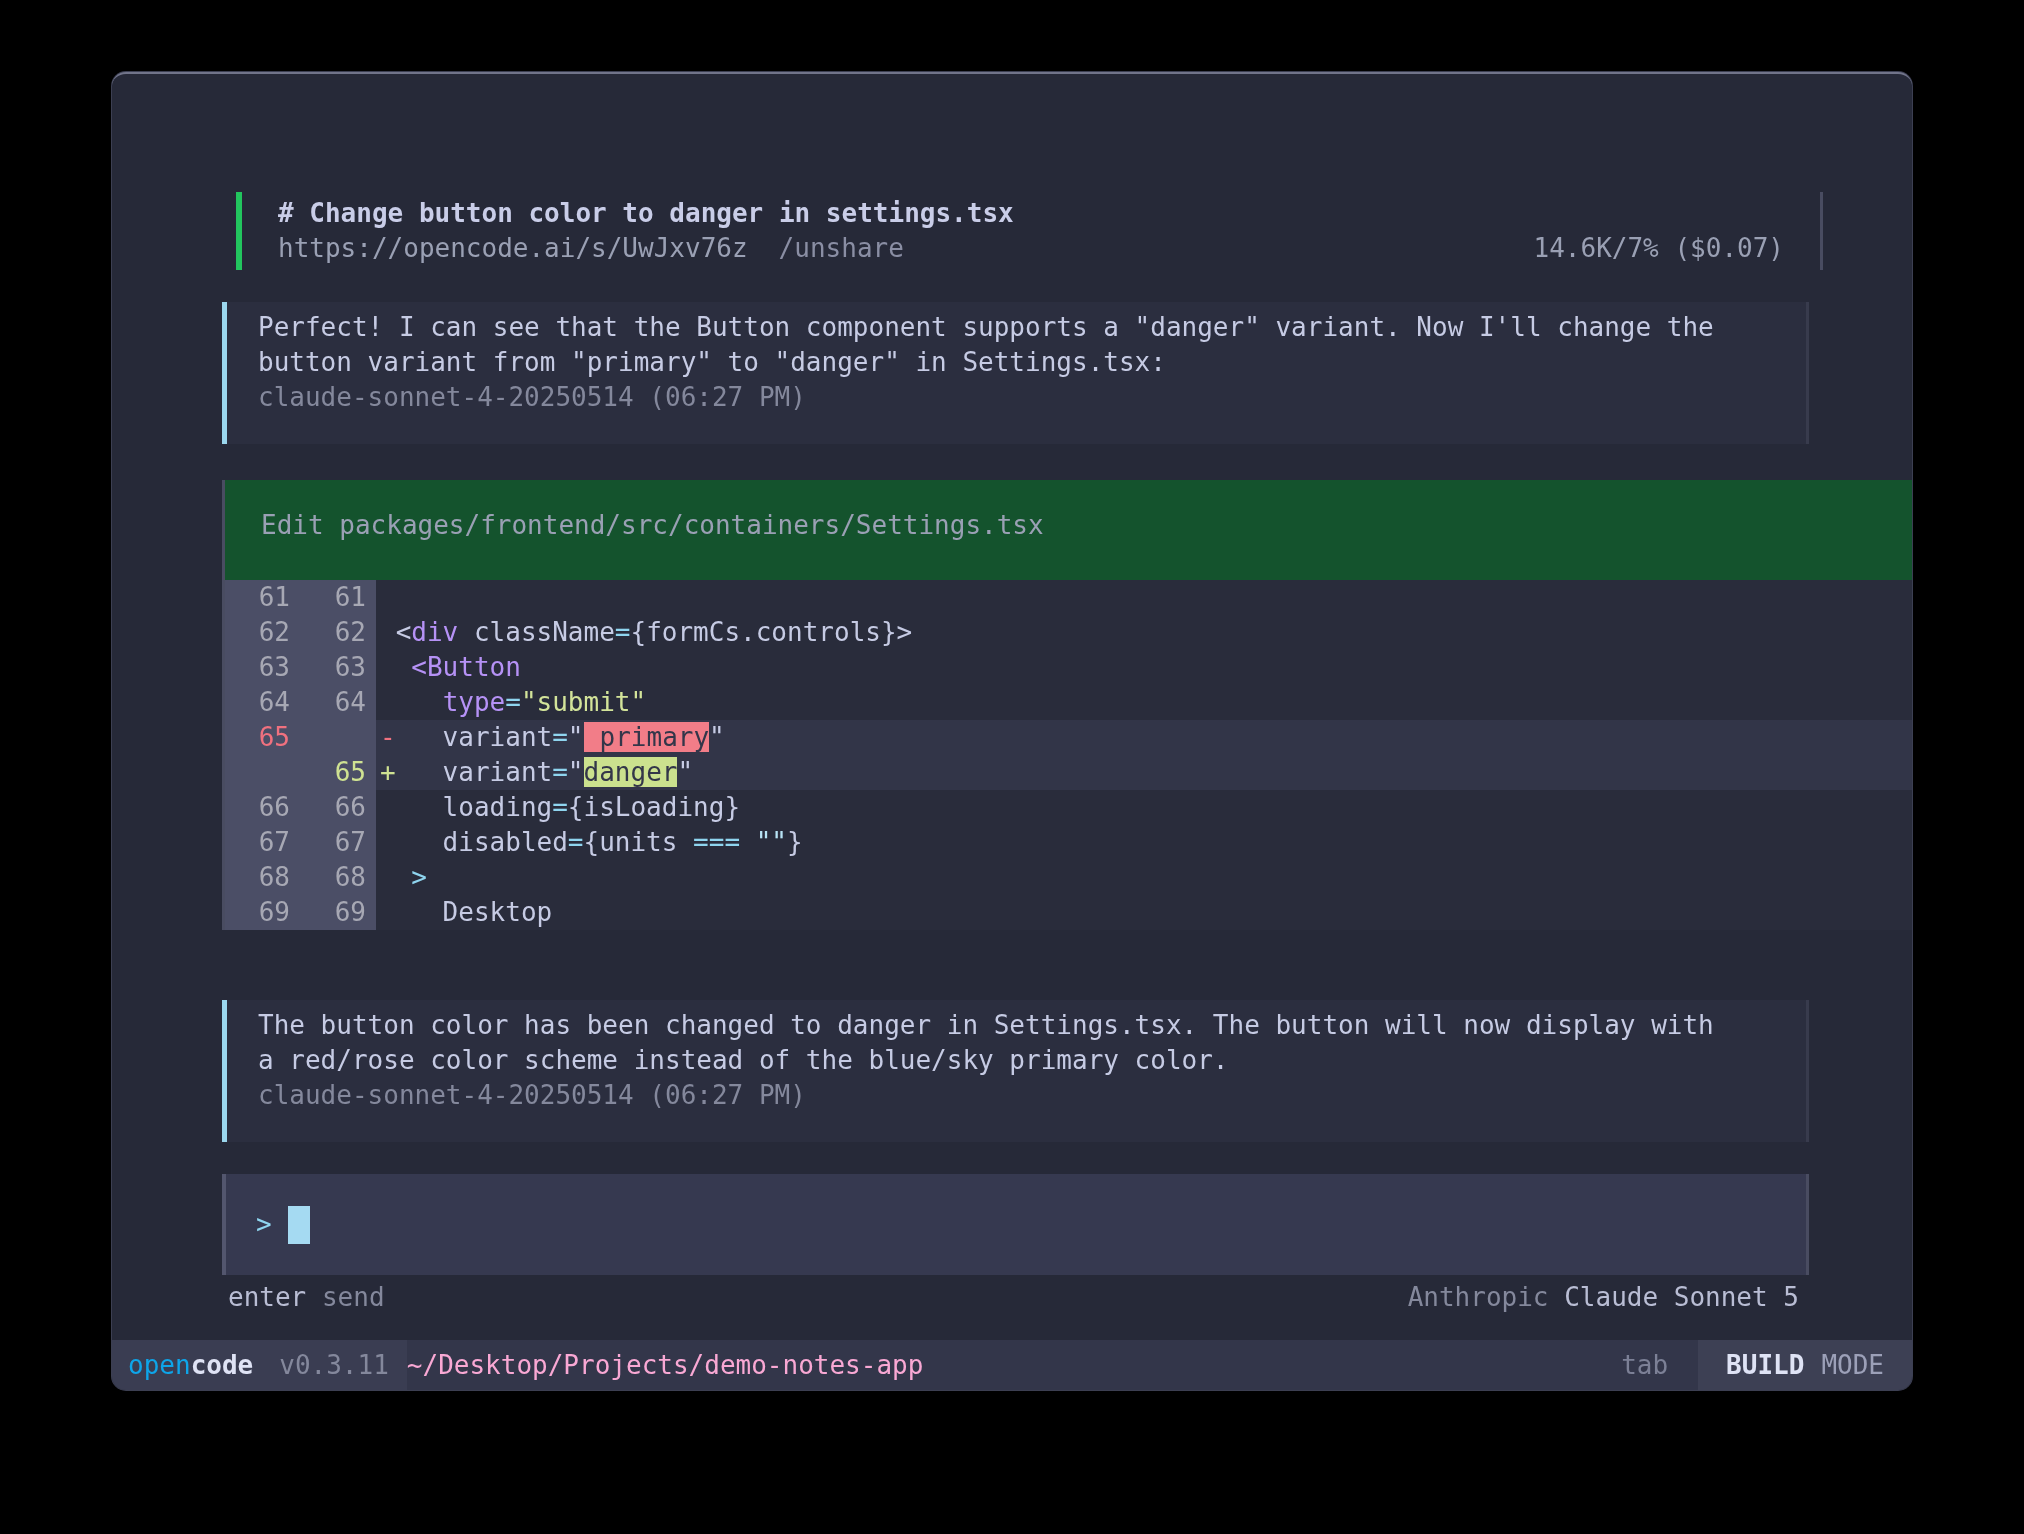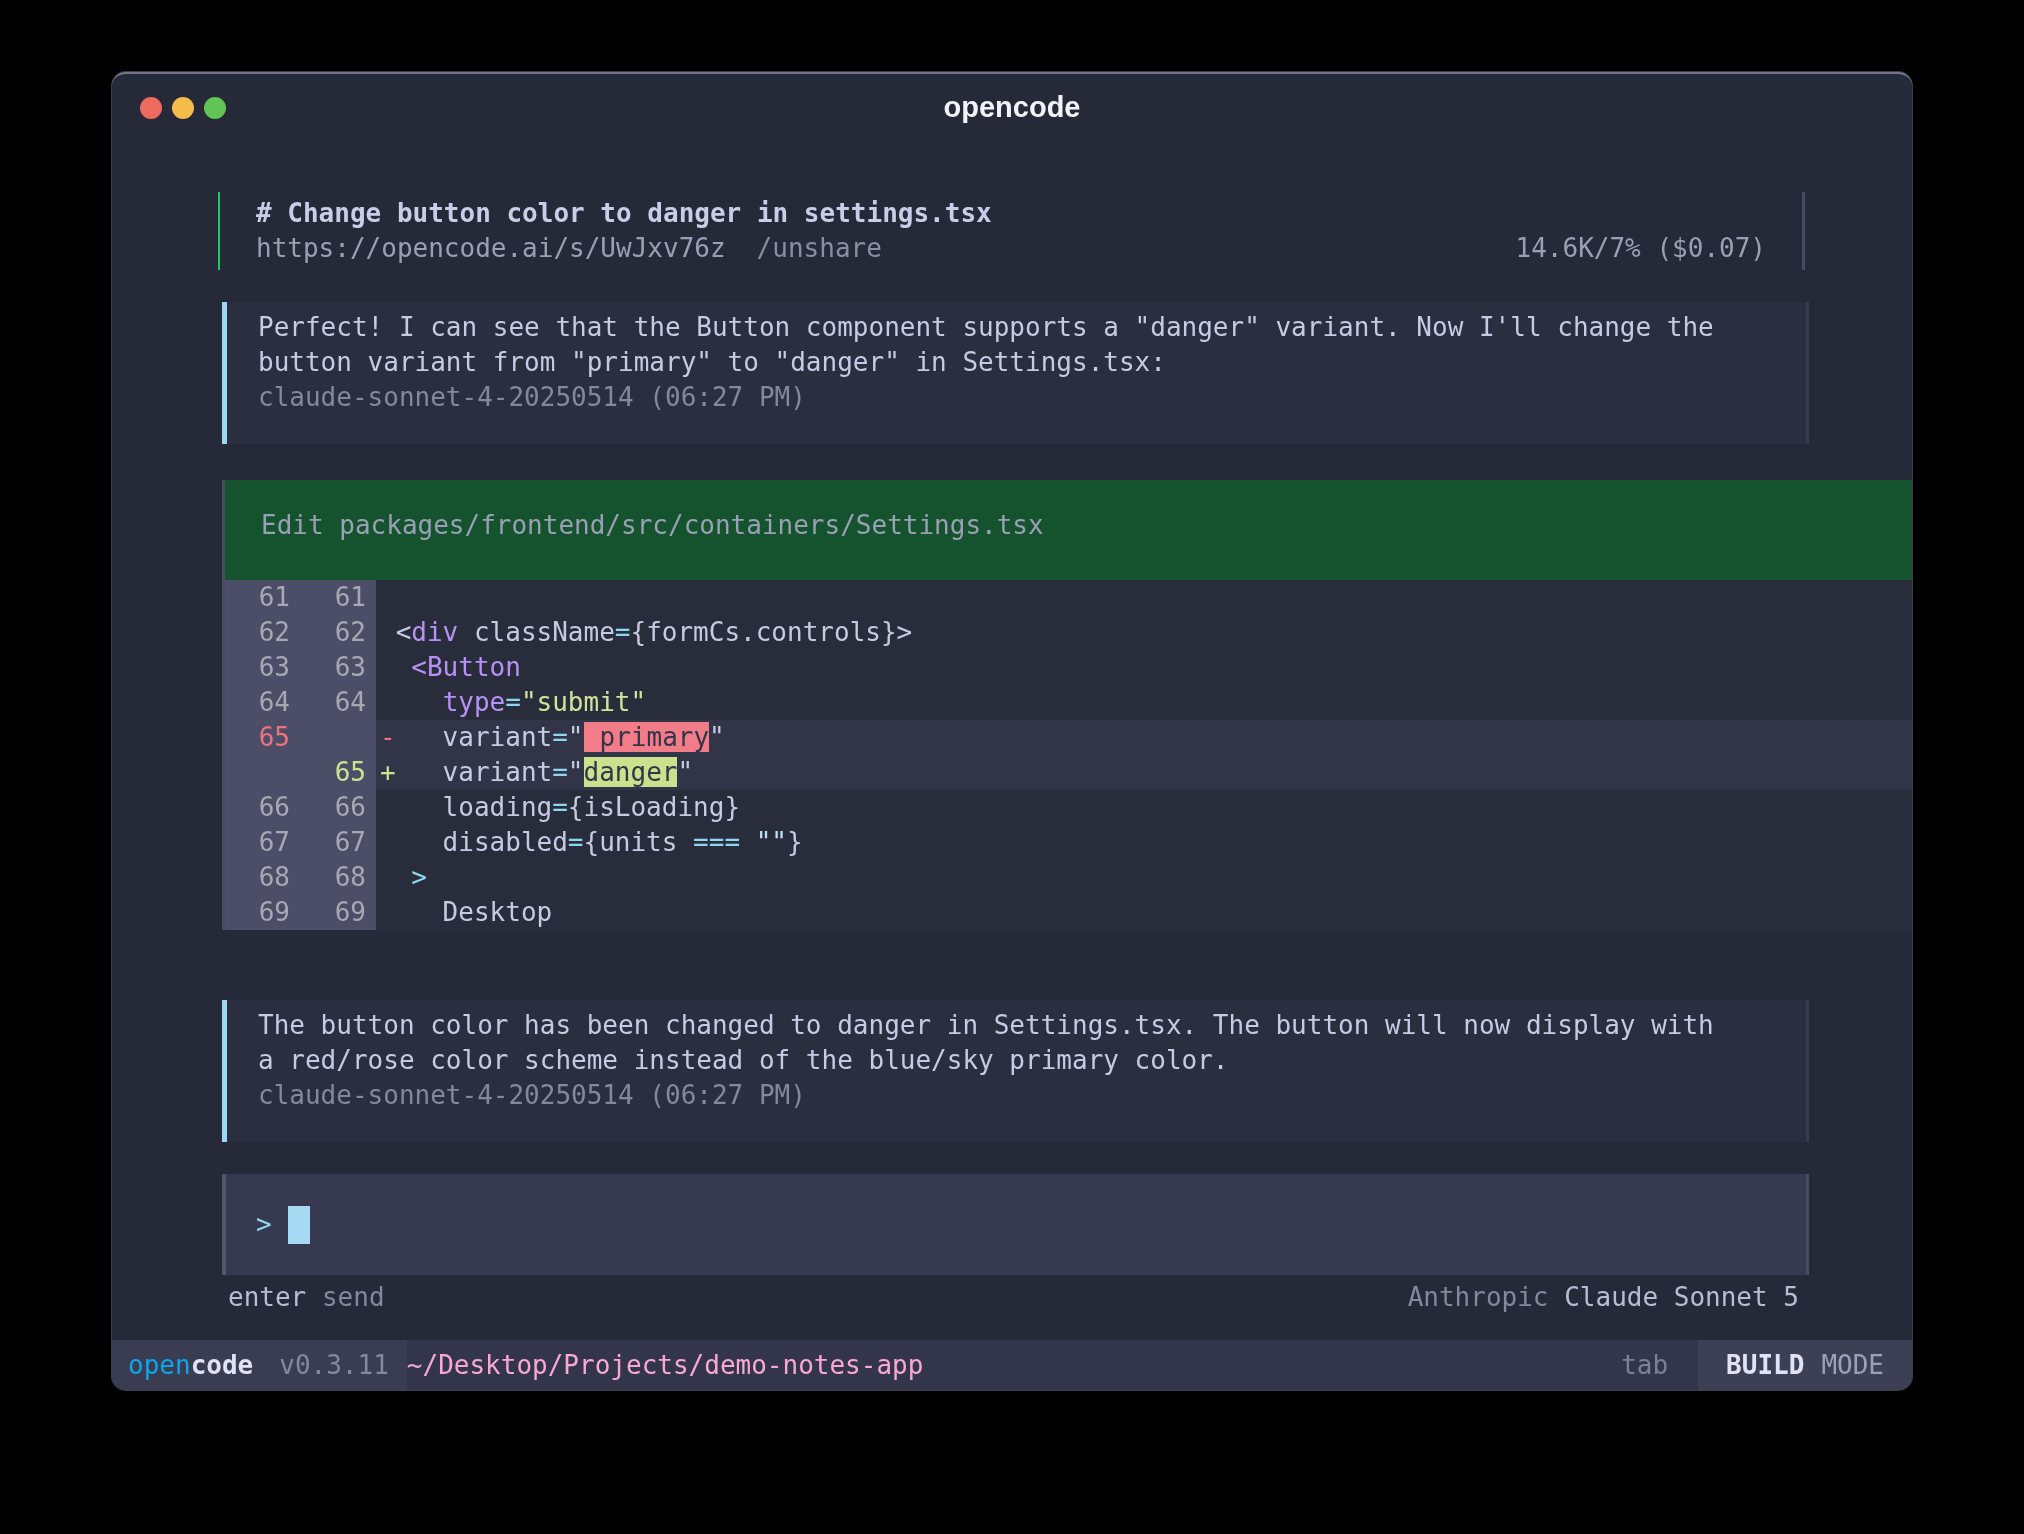--- a/index.html
+++ b/index.html
@@ -20,22 +20,22 @@
   .light.yellow{background:#f4bc49;}
   .light.green{background:#61c454;}
   .wtitle{
     position:absolute;left:0;right:0;top:0;height:66px;line-height:66px;text-align:center;
     font-family:"Liberation Sans",sans-serif;font-weight:bold;font-size:29px;color:#f2f3f8;
   }
   
   .mono{font-size:26px;line-height:35px;}
   
   .header{
-    position:absolute;left:106px;top:118px;width:1587px;height:78px;box-sizing:border-box;
-    border-left:2px solid #22c55e;border-right:3px solid #494c61;
+    position:absolute;left:124px;top:118px;width:1587px;height:78px;box-sizing:border-box;
+    border-left:6px solid #22c55e;border-right:3px solid #494c61;
     padding:4px 36px 0 36px;
   }
   .header .h-title{font-weight:bold;color:#c9cde8;}
   .header .h-sub{display:flex;justify-content:space-between;}
   .h-url{color:#9aa0b4;}
   .h-unshare{color:#8a8ea4;margin-left:31px;}
   .h-stats{color:#9aa0b4;}
   
   .msg{
     position:absolute;left:110px;width:1587px;height:142px;box-sizing:border-box;
@@ -102,28 +102,20 @@
   .sb-tab{color:#7c8096;margin-right:26px;}
   .sb-mode{background:#3d4054;height:50px;display:flex;align-items:center;padding:0 28px;margin-left:4px;}
   .sb-build{color:#dfe3f5;font-weight:bold;}
   .sb-modeword{color:#9ca0b8;margin-left:17px;}
 </style>
 </head>
 <body>
 
 <div class="window">
 
-  <div class="titlebar">
-    <div class="lights">
-      <span class="light red"></span>
-      <span class="light yellow"></span>
-      <span class="light green"></span>
-    </div>
-    <div class="wtitle">opencode</div>
-  </div>
 
   <div class="header mono">
     <div class="h-title"># Change button color to danger in settings.tsx</div>
     <div class="h-sub">
       <span>
         <span class="h-url">https://opencode.ai/s/UwJxv76z</span><span class="h-unshare">/unshare</span>
       </span>
       <span class="h-stats">14.6K/7% ($0.07)</span>
     </div>
   </div>

